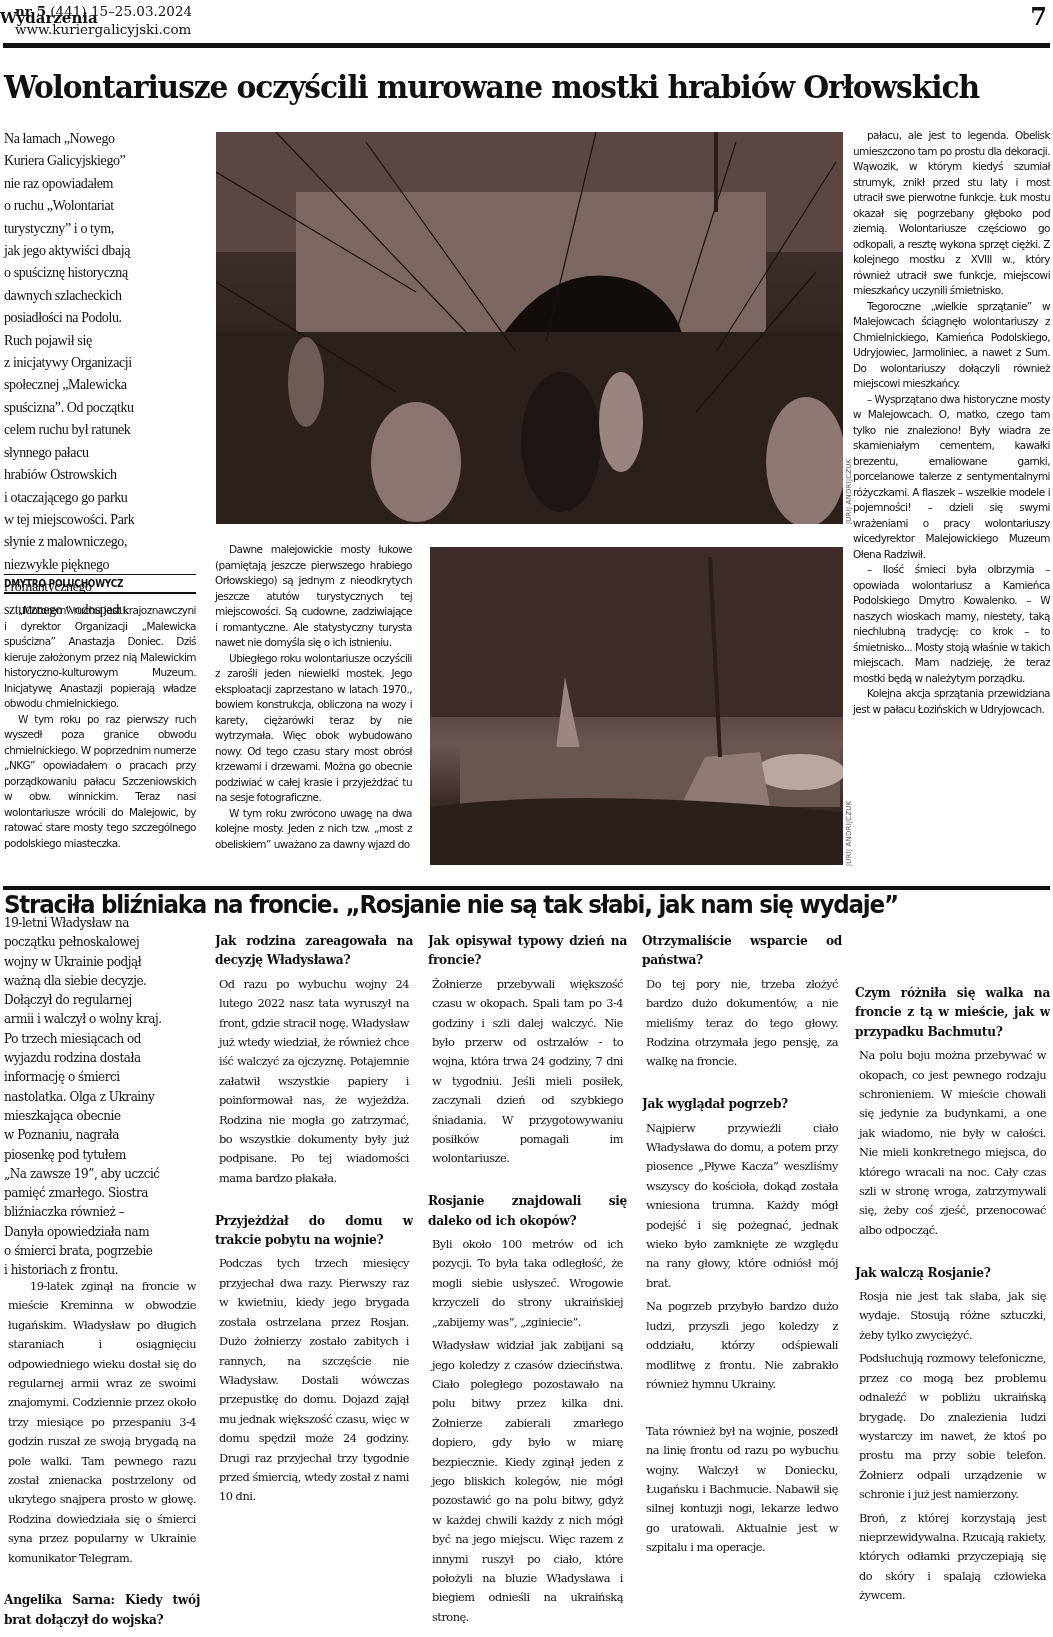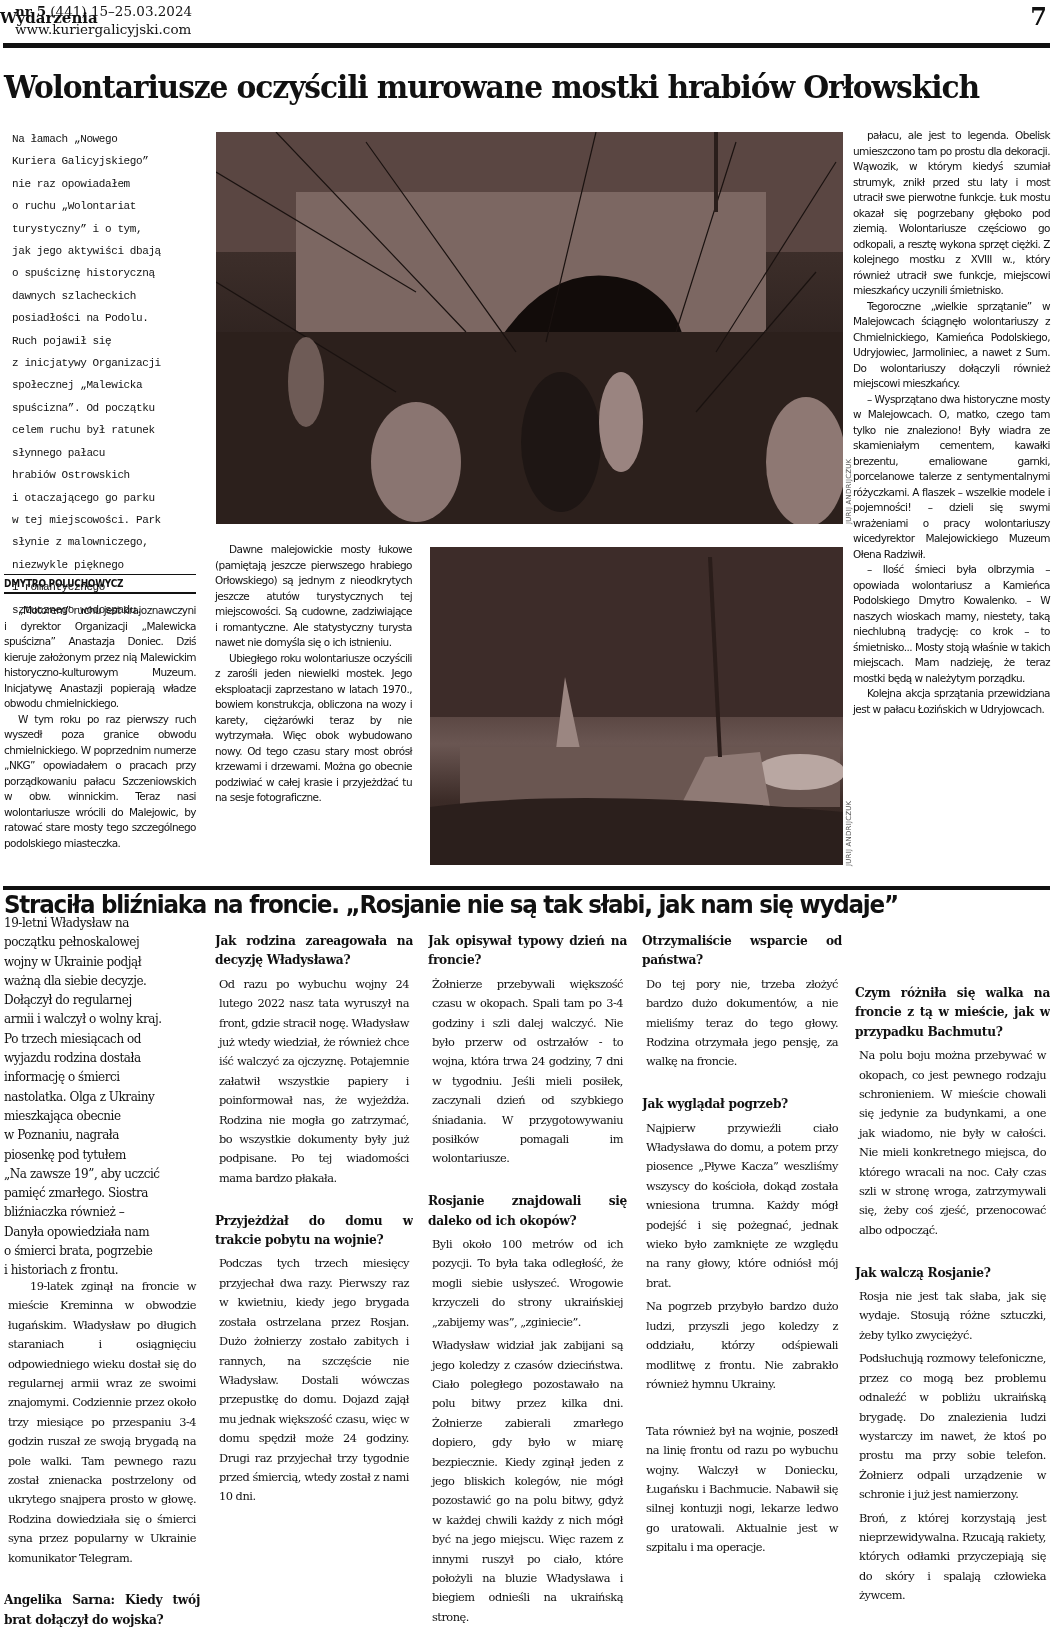--- a/index.html
+++ b/index.html
@@ -5,21 +5,21 @@
 *{box-sizing:border-box;margin:0;padding:0}
 html,body{width:1053px;height:1637px;background:#fff;overflow:hidden}
 body{position:relative;color:#111;font-family:"Liberation Serif",serif}
 .abs{position:absolute}
 .hdr-left{left:15px;top:2px;font-family:"DejaVu Serif",serif;font-size:13.5px;line-height:18px}
 .hdr-left b{font-weight:bold}
 .hdr-mid{left:0;width:878px;top:9px;text-align:left;font-family:"DejaVu Serif",serif;font-weight:bold;font-size:15px}
 .hdr-page{right:6px;top:2px;font-family:"DejaVu Serif",serif;font-weight:bold;font-size:24px}
 .rule-top{left:3px;right:3px;top:43px;height:5px;background:#111}
 .h1{left:4px;top:68px;font-family:"DejaVu Serif",serif;font-weight:bold;font-size:32px;letter-spacing:-1.2px;transform:scaleX(.93);transform-origin:left;white-space:nowrap}
-.lead1{left:12px;top:128px;width:195px;font-family:Liberation Mono, monospace;font-size:11px;line-height:22.4px;letter-spacing:-.4px}
+.lead1{left:4px;top:128px;width:195px;font-family:Liberation Serif, serif;font-size:14px;line-height:22.4px;letter-spacing:-.4px}
 .lead1 p{white-space:nowrap}
 .byline-rule1{left:4px;top:574px;width:192px;height:1px;background:#111}
 .byline{left:4px;top:577px;width:192px;font-family:"DejaVu Sans",sans-serif;font-size:10.5px;font-weight:bold;transform:scaleX(.85);transform-origin:left;white-space:nowrap;letter-spacing:-.3px}
 .byline-rule2{left:4px;top:592px;width:192px;height:2px;background:#111}
 .cond{font-family:"DejaVu Sans",sans-serif;font-size:10.5px;line-height:15.5px;text-align:justify;letter-spacing:-.55px}
 .cond p{text-indent:14px}
 .col1{left:4px;top:603px;width:192px}
 .col2{left:215px;top:542px;width:197px}
 .col5{left:853px;top:128px;width:197px}
 .photo{overflow:hidden}
@@ -100,20 +100,21 @@
     <ellipse cx="590" cy="330" rx="40" ry="65" fill="#8e7873"></ellipse>
     <ellipse cx="90" cy="250" rx="18" ry="45" fill="#6e5b56"></ellipse>
     <line x1="500" y1="0" x2="500" y2="80" stroke="#2a1e1b" stroke-width="4"></line>
   </svg>
 </div>
 <div class="abs credit" style="left:845px;top:524px">JURIJ ANDRIJCZUK</div>
 
 <div class="abs cond col2" id="a1c2">
     <p>Dawne malejowickie mosty łukowe (pamiętają jeszcze pierwszego hrabiego Orłowskiego) są jednym z nieodkrytych jeszcze atutów turystycznych tej miejscowości. Są cudowne, zadziwiające i romantyczne. Ale statystyczny turysta nawet nie domyśla się o ich istnieniu.</p>
     <p>Ubiegłego roku wolontariusze oczyścili z zarośli jeden niewielki mostek. Jego eksploatacji zaprzestano w latach 1970., bowiem konstrukcja, obliczona na wozy i karety, ciężarówki teraz by nie wytrzymała. Więc obok wybudowano nowy. Od tego czasu stary most obrósł krzewami i drzewami. Można go obecnie podziwiać w całej krasie i przyjeżdżać tu na sesje fotograficzne.</p>
+    <p>W tym roku zwrócono uwagę na dwa kolejne mosty. Jeden z nich tzw. „most z obeliskiem” uważano za dawny wjazd do</p>
   </div>
 
 <div class="abs photo photo2">
   <svg width="413" height="318" viewBox="0 0 413 318">
     <rect x="0" y="0" width="413" height="170" fill="#3d2c29"></rect>
     <polygon points="120,250 135,130 160,250" fill="#9b8681"></polygon>
     <rect x="30" y="200" width="380" height="60" fill="#6a5651"></rect>
     <ellipse cx="370" cy="225" rx="45" ry="18" fill="#b9a7a2"></ellipse>
     <polygon points="250,260 275,210 330,205 340,260" fill="#8f7a75"></polygon>
     <line x1="280" y1="10" x2="290" y2="210" stroke="#2a1d1a" stroke-width="4"></line>

